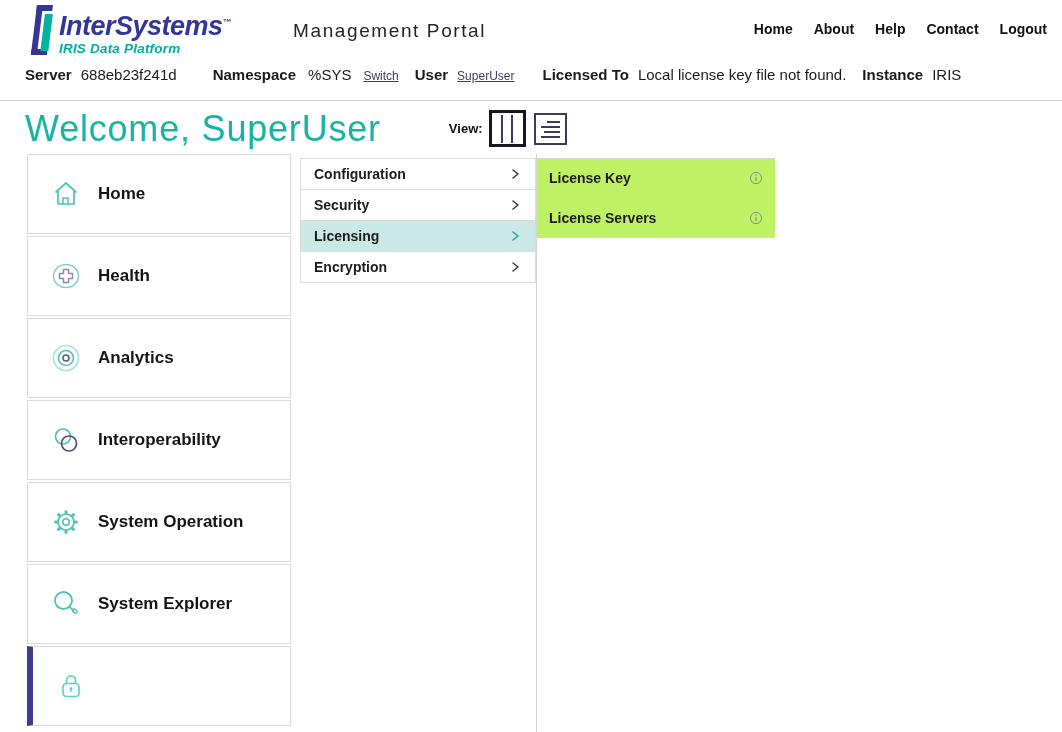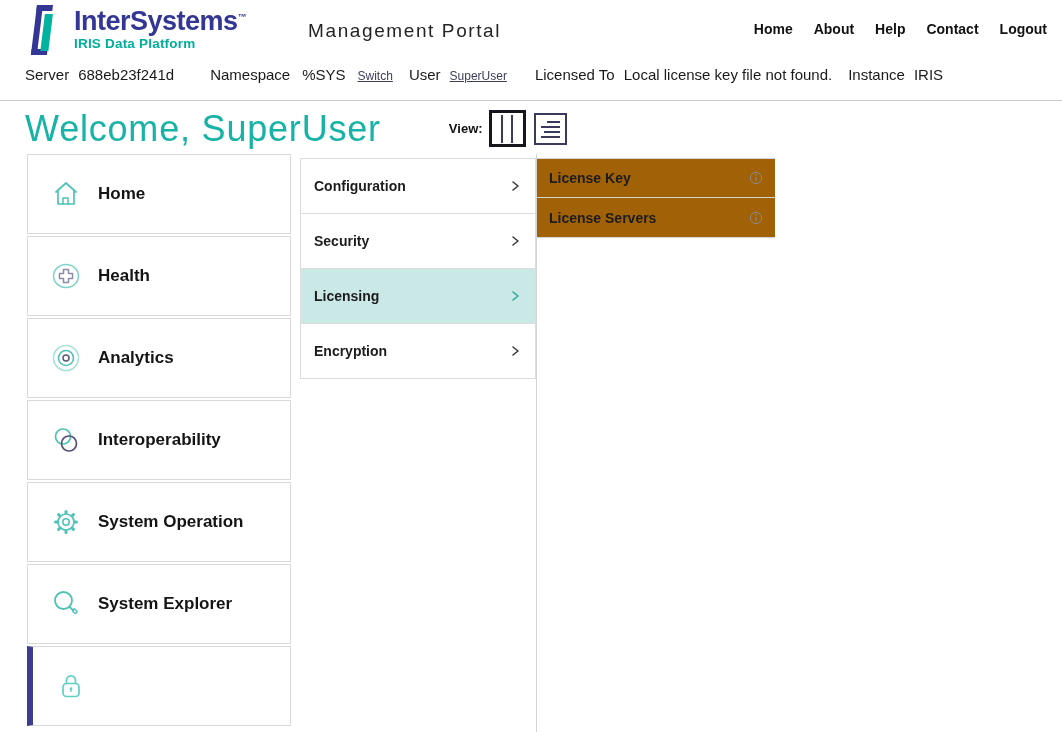--- a/index.html
+++ b/index.html
@@ -1,34 +1,34 @@
 <!DOCTYPE html>
 <html><head>
 <meta charset="utf-8">
 <style>
   * { box-sizing: border-box; margin: 0; padding: 0; }
   html,body { width:1062px; height:732px; overflow:hidden; background:#fff;
     font-family:"Liberation Sans", sans-serif; color:#1a1a1a; }
 
   
   .header-top { display:flex; align-items:flex-start; padding:5px 15px 0 25px; height:60px; }
-  .logo { display:flex; align-items:flex-start; gap:15px; cursor:pointer; }
+  .logo { display:flex; align-items:flex-end; gap:0; cursor:pointer;font-style:italic; }
   .logo-text { line-height:1; padding-top:3px; }
   .brand { font-size:27px; font-weight:700; color:#333695; letter-spacing:-0.5px; }
   .brand sup { font-size:9px; font-weight:700; }
   .brand-sub { font-size:13.5px; font-weight:700; color:#00ae9b; margin-top:2px; letter-spacing:0.2px; }
   .portal-title { font-size:19px; font-weight:500; letter-spacing:1.6px; color:#242424;
     margin-left:62px; margin-top:15px; white-space:nowrap; }
   .top-nav { margin-left:auto; margin-top:16px; display:flex; gap:21px; font-size:14px; font-weight:600; }
   .top-nav a { color:#111; text-decoration:none; cursor:pointer; }
 
   
   .infobar { display:flex; align-items:baseline; padding:6px 15px 0 25px; height:35px;
     font-size:15px; white-space:nowrap; }
-  .ib-label { font-weight:400; margin-right:9px; }
+  .ib-label { font-weight:700; margin-right:9px; }
   .ib-value { font-weight:400; }
   .ib-link { font-size:12px; color:#3d3d5c; text-decoration:underline; cursor:pointer; }
   .header-rule { border-bottom:1px solid #c9c9c9; margin-top:5px; }
 
   
   .welcome-row { display:flex; align-items:center; height:53px; padding:2px 15px 0 25px; }
   .welcome-title { font-size:36px; font-weight:500; color:#17b3a6; letter-spacing:0.8px; white-space:nowrap;text-align:center; }
   .view-label { font-size:13px; font-weight:700; color:#111; margin-left:68px; margin-right:6px; }
   .view-btn { display:inline-flex; align-items:center; justify-content:center; background:#fff; cursor:pointer; }
   .view-cols { width:37px; height:37px; border:3px solid #15151e; }
@@ -38,32 +38,32 @@
   .content { position:relative; height:582px; width:1062px; }
 
   .sidebar { position:absolute; left:27px; top:0; width:264px; }
   .side-card { height:80px; margin-bottom:2px; background:#fff; border:1px solid #d9d9d9;
     display:flex; align-items:center; padding-left:22px; cursor:pointer; }
   .side-card.selected { border-left:6px solid #3e3c90; }
   .side-label { font-size:17px; font-weight:700; color:#141414; margin-left:16px; white-space:nowrap; }
   .side-icon { width:32px; height:32px; flex:0 0 32px; }
 
   .submenu { position:absolute; left:300px; top:4px; width:236px; }
-  .sub-row { height:56px; background:#fff; border:1px solid #dcdcdc; margin-top:-1px;
+  .sub-row { height:32px; background:#fff; border:1px solid #dcdcdc; margin-top:-1px;
     display:flex; align-items:center; justify-content:space-between; padding:0 13px; cursor:pointer; }
   .sub-row:first-child { margin-top:0; }
   .sub-row.active { background:#c9e8e6; }
   .sub-label { font-size:14px; font-weight:700; color:#1c1c1c; }
   .chev { color:#3a3a3a; display:inline-flex; }
   .sub-row.active .chev { color:#2aa79d; }
 
   .v-divider { position:absolute; left:536px; top:0; width:1px; height:582px; background:#d5d5d5; }
 
   .detailmenu { position:absolute; left:537px; top:4px; width:238px; }
-  .det-row { height:40px; background:#a16207; border-bottom:1px solid #d4d4d4;
+  .det-row { height:40px; background:#bef264; border-bottom:1px solid #d4d4d4;
     display:flex; align-items:center; justify-content:space-between; padding:0 12px; cursor:pointer; }
   .det-row:first-child { border-top:1px solid #d4d4d4; }
   .det-label { font-size:14px; font-weight:700; color:#1c1c1c; }
 
   svg { display:block; }
 </style>
 </head>
 <body>
 
 <div class="header-top">

